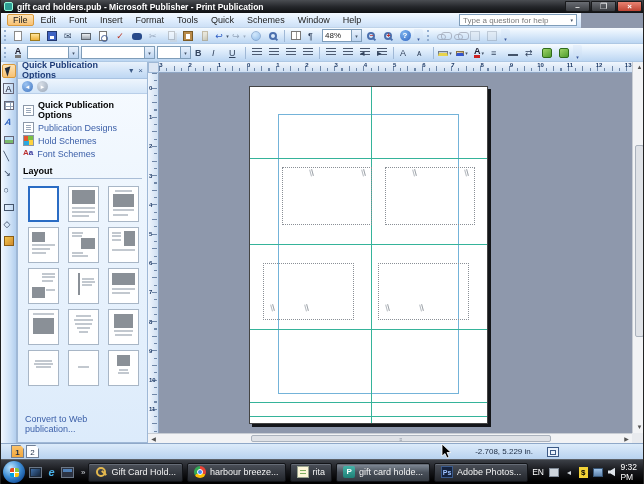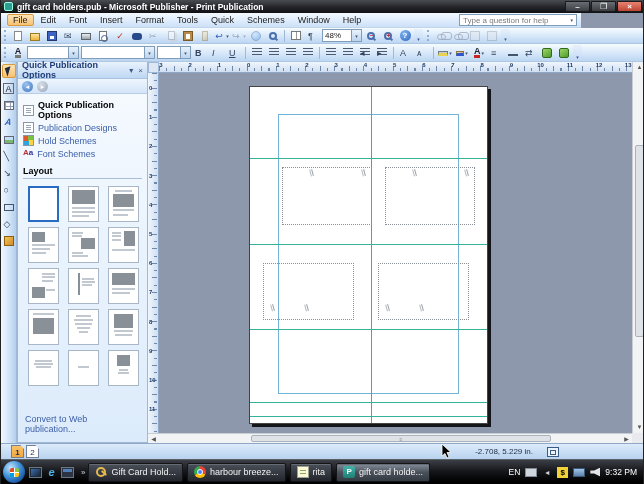--- a/index.html
+++ b/index.html
@@ -682,20 +682,24 @@
           <span>harbour breeze...</span>
         </span>
         <span class="tbtn">
           <span class="tki note"></span>
           <span>rita</span>
         </span>
         <span class="tbtn active">
           <span class="tki pub">P</span>
           <span>gift card holde...</span>
         </span>
+        <span class="tbtn">
+          <span class="tki ps">Ps</span>
+          <span>Adobe Photos...</span>
+        </span>
       </div>
     <div class="tray">
       <span>EN</span>
       <span class="tr-kbd"></span>
       <span class="chev">◂</span>
       <span class="tr-cur">$</span>
       <span class="tr-prn"></span>
       <span class="tr-vol"></span>
       <span>9:32 PM</span>
     </div>

